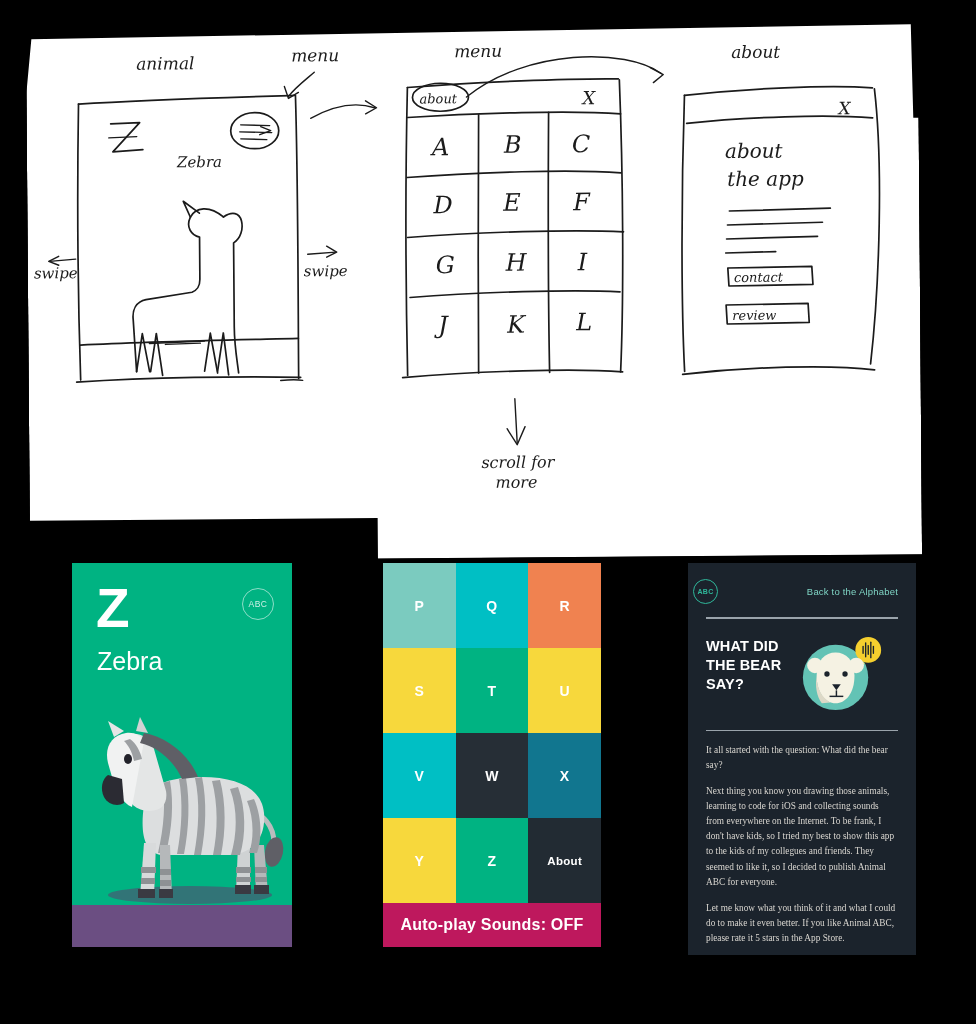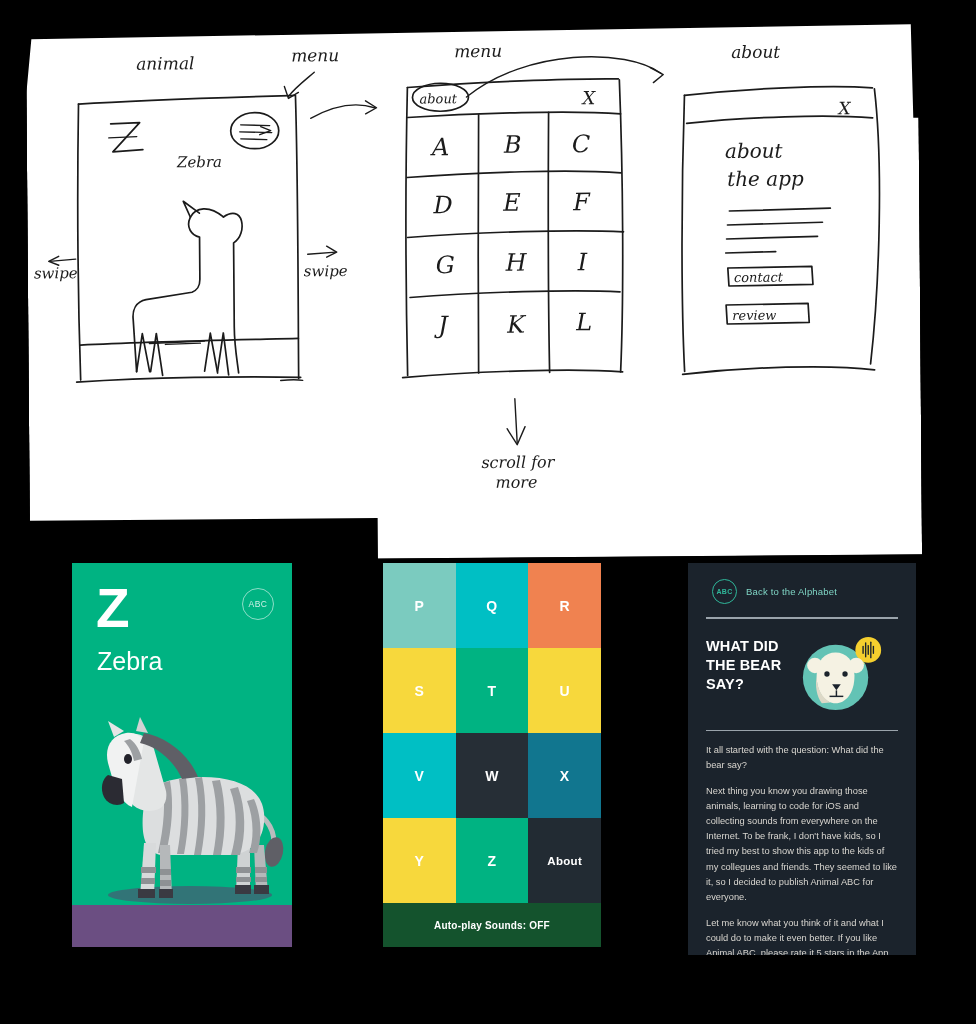--- a/index.html
+++ b/index.html
@@ -32,38 +32,38 @@
   #zebra-ground{position:absolute;left:0;bottom:0;width:100%;height:42px;background:#6b4e82;}
   #zebra-art{position:absolute;left:6px;bottom:20px;width:210px;height:210px;}
 
   
   #screen-grid{left:383px;top:563px;width:218px;height:384px;background:#222b33;}
   #tile-grid{display:grid;grid-template-columns:repeat(3,1fr);
              grid-template-rows:repeat(4,85px);width:100%;}
   .tile{display:flex;align-items:center;justify-content:center;
         font-size:14px;font-weight:bold;color:#fff;letter-spacing:.4px;}
   .tile.about-tile{font-size:11.5px;font-weight:bold;letter-spacing:.3px;}
-  #autoplay-bar{position:absolute;left:0;bottom:0;width:100%;height:44px;background:#14532d;
+  #autoplay-bar{position:absolute;left:0;bottom:0;width:100%;height:44px;background:#be185d;
                 display:flex;align-items:center;justify-content:center;
-                color:#fff;font-size:10px;font-weight:bold;letter-spacing:.2px;margin-top:48px;}
+                color:#fff;font-size:16px;font-weight:bold;letter-spacing:.2px;margin-top:48px;}
 
   
   #screen-about{left:688px;top:563px;width:228px;height:392px;background:#1b232c;}
-  #about-nav{display:flex;align-items:center;gap:9px;padding:16px 18px 0 24px;}
+  #about-nav{display:flex;align-items:center;gap:9px;padding:16px 18px 0 5px;justify-content:space-between;}
   #about-abc{width:23px;height:23px;border-radius:50%;border:1.3px solid #2fb79a;
              color:#2fb79a;font-size:7px;font-weight:bold;letter-spacing:.3px;
              display:flex;align-items:center;justify-content:center;flex:0 0 auto;}
   #about-nav-label{color:#7fd4c4;font-size:9.5px;letter-spacing:.2px;}
   .rule{height:1.6px;background:#9aa3ab;margin:13px 18px 0 18px;}
   #about-hero{display:flex;align-items:flex-start;padding:14px 34px 0 18px;gap:4px;}
   #about-title{color:#fff;font-size:14.5px;font-weight:bold;line-height:1.32;
                letter-spacing:.15px;flex:1 1 auto;padding-top:4px;}
   #bear-art{width:86px;height:86px;flex:0 0 auto;margin-top:-2px;}
   #about-body{padding:12px 18px 0 18px;}
-  #about-body p{color:#d9d6d0;font-family:Liberation Sans, sans-serif;
+  #about-body p{color:#d9d6d0;font-family:Liberation Serif, serif;
                 font-size:9.3px;line-height:1.62;margin:0 0 11px 0;}
 </style>
 </head>
 <body>
 
 <div id="paper">
   <svg viewBox="0 0 892 535" xmlns="http://www.w3.org/2000/svg">
 
     <g>
       <path class="ink" d="M52 76 C120 72 220 70 268 69"></path>

